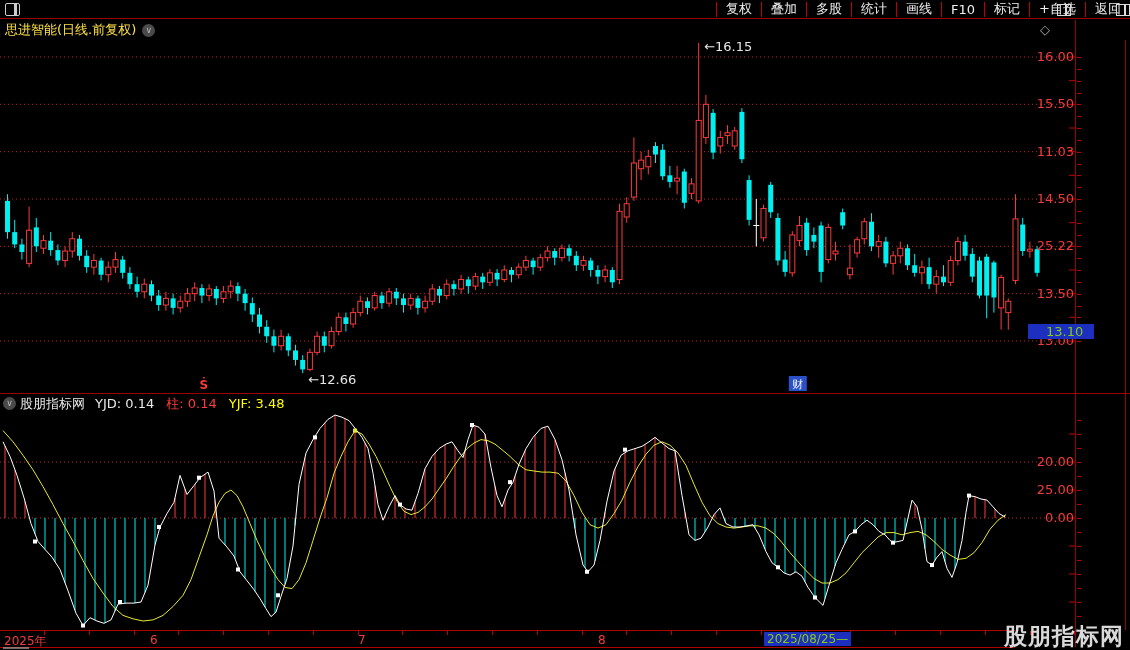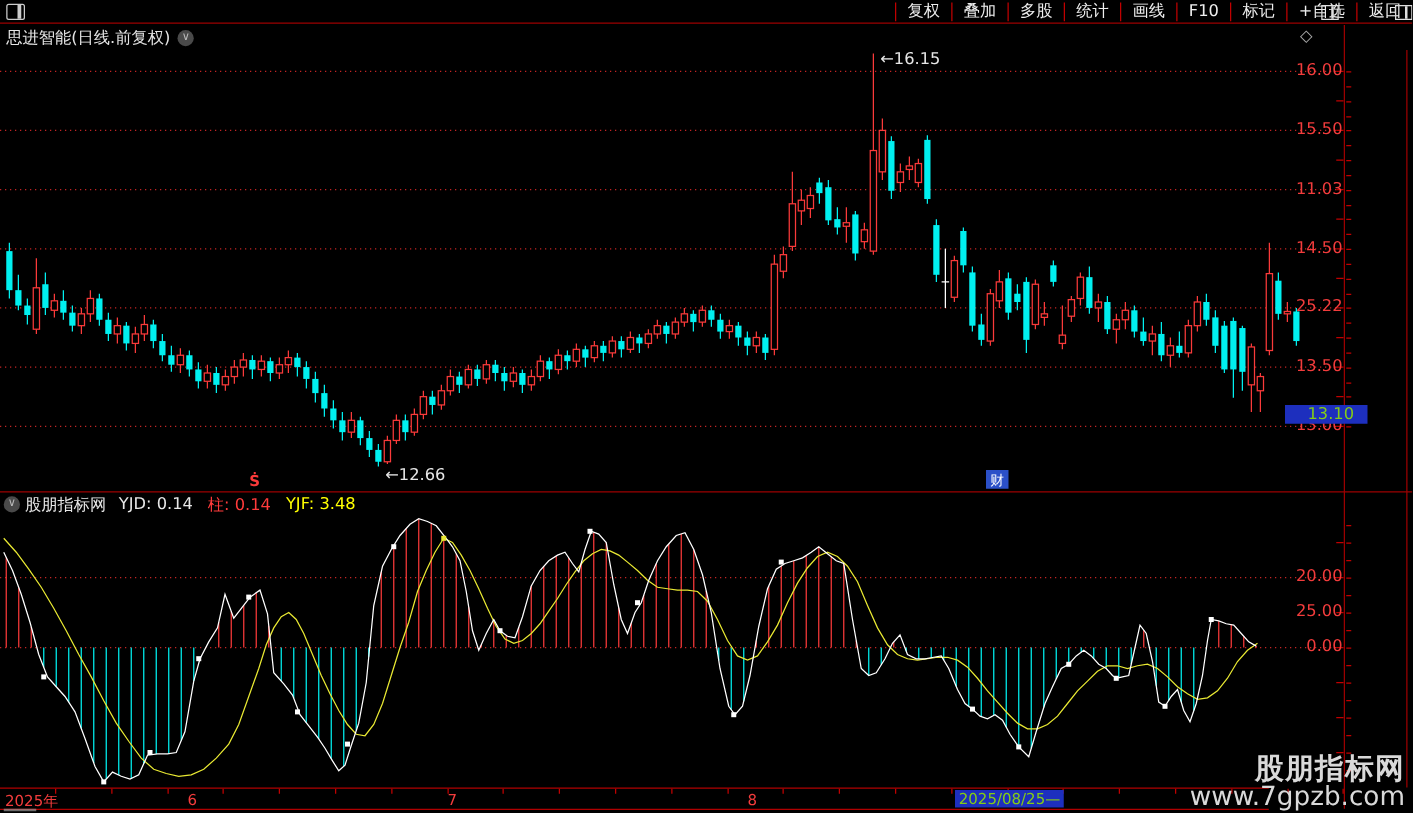--- a/index.html
+++ b/index.html
@@ -11,21 +11,21 @@
   .tb-left-icon:after{content:"";position:absolute;left:8px;top:0;width:3px;height:100%;background:#ccc;}
   .menu-item{margin-right:12px;color:#e2e2e2;cursor:default;white-space:nowrap;}
   .menu-item.active{color:#00f0f0;}
   .tb-right{margin-left:auto;display:flex;align-items:center;height:100%;}
   .tb-btn{color:#eee;padding:0 9px;white-space:nowrap;}
   .tb-sep{width:1px;height:15px;background:#c00000;}
   .hline{position:absolute;background:#9c0000;height:1px;}
   .vline{position:absolute;background:#9c0000;width:1px;}
   
   .titlebar{position:absolute;left:0;top:20px;height:20px;width:1075px;display:flex;align-items:center;font-size:13px;}
-  .title-text{color:#e5e5e5;margin-left:5px;}
+  .title-text{color:#fde047;margin-left:5px;}
   .chev-circle{display:inline-block;width:13px;height:13px;border-radius:50%;background:#4a4a4a;color:#bbb;
                font-size:9px;line-height:12px;text-align:center;margin-left:6px;}
   .tr-icon{position:absolute;color:#aaa;font-size:13px;top:2px;}
   .box-icon{position:absolute;width:12px;height:10px;border:1px solid #ddd;top:4px;}
   .box-icon:after{content:"";position:absolute;left:7px;top:0;width:2px;height:100%;background:#ddd;}
   
   .candle-svg{position:absolute;left:0;top:40px;}
   .ind-svg{position:absolute;left:0;top:413px;}
   
   .ind-header{position:absolute;left:0;top:395px;height:17px;width:1075px;display:flex;align-items:center;font-size:13px;}
@@ -930,16 +930,15 @@
       <div class="date-label" style="left: 150px;">6</div>
       <div class="date-label" style="left: 358px;">7</div>
       <div class="date-label" style="left: 598px;">8</div>
       <div class="date-badge" style="left: 764px;">2025/08/25—</div>
     </div>
   <div class="bottom-strip"></div>
   <div class="cut-text"></div>
 
   <div class="watermark">
     <div class="wm1">股朋指标网</div>
-    <div class="wm2">www.7gpzb.com</div>
   </div>
 
 </div>
 
 </body></html>

